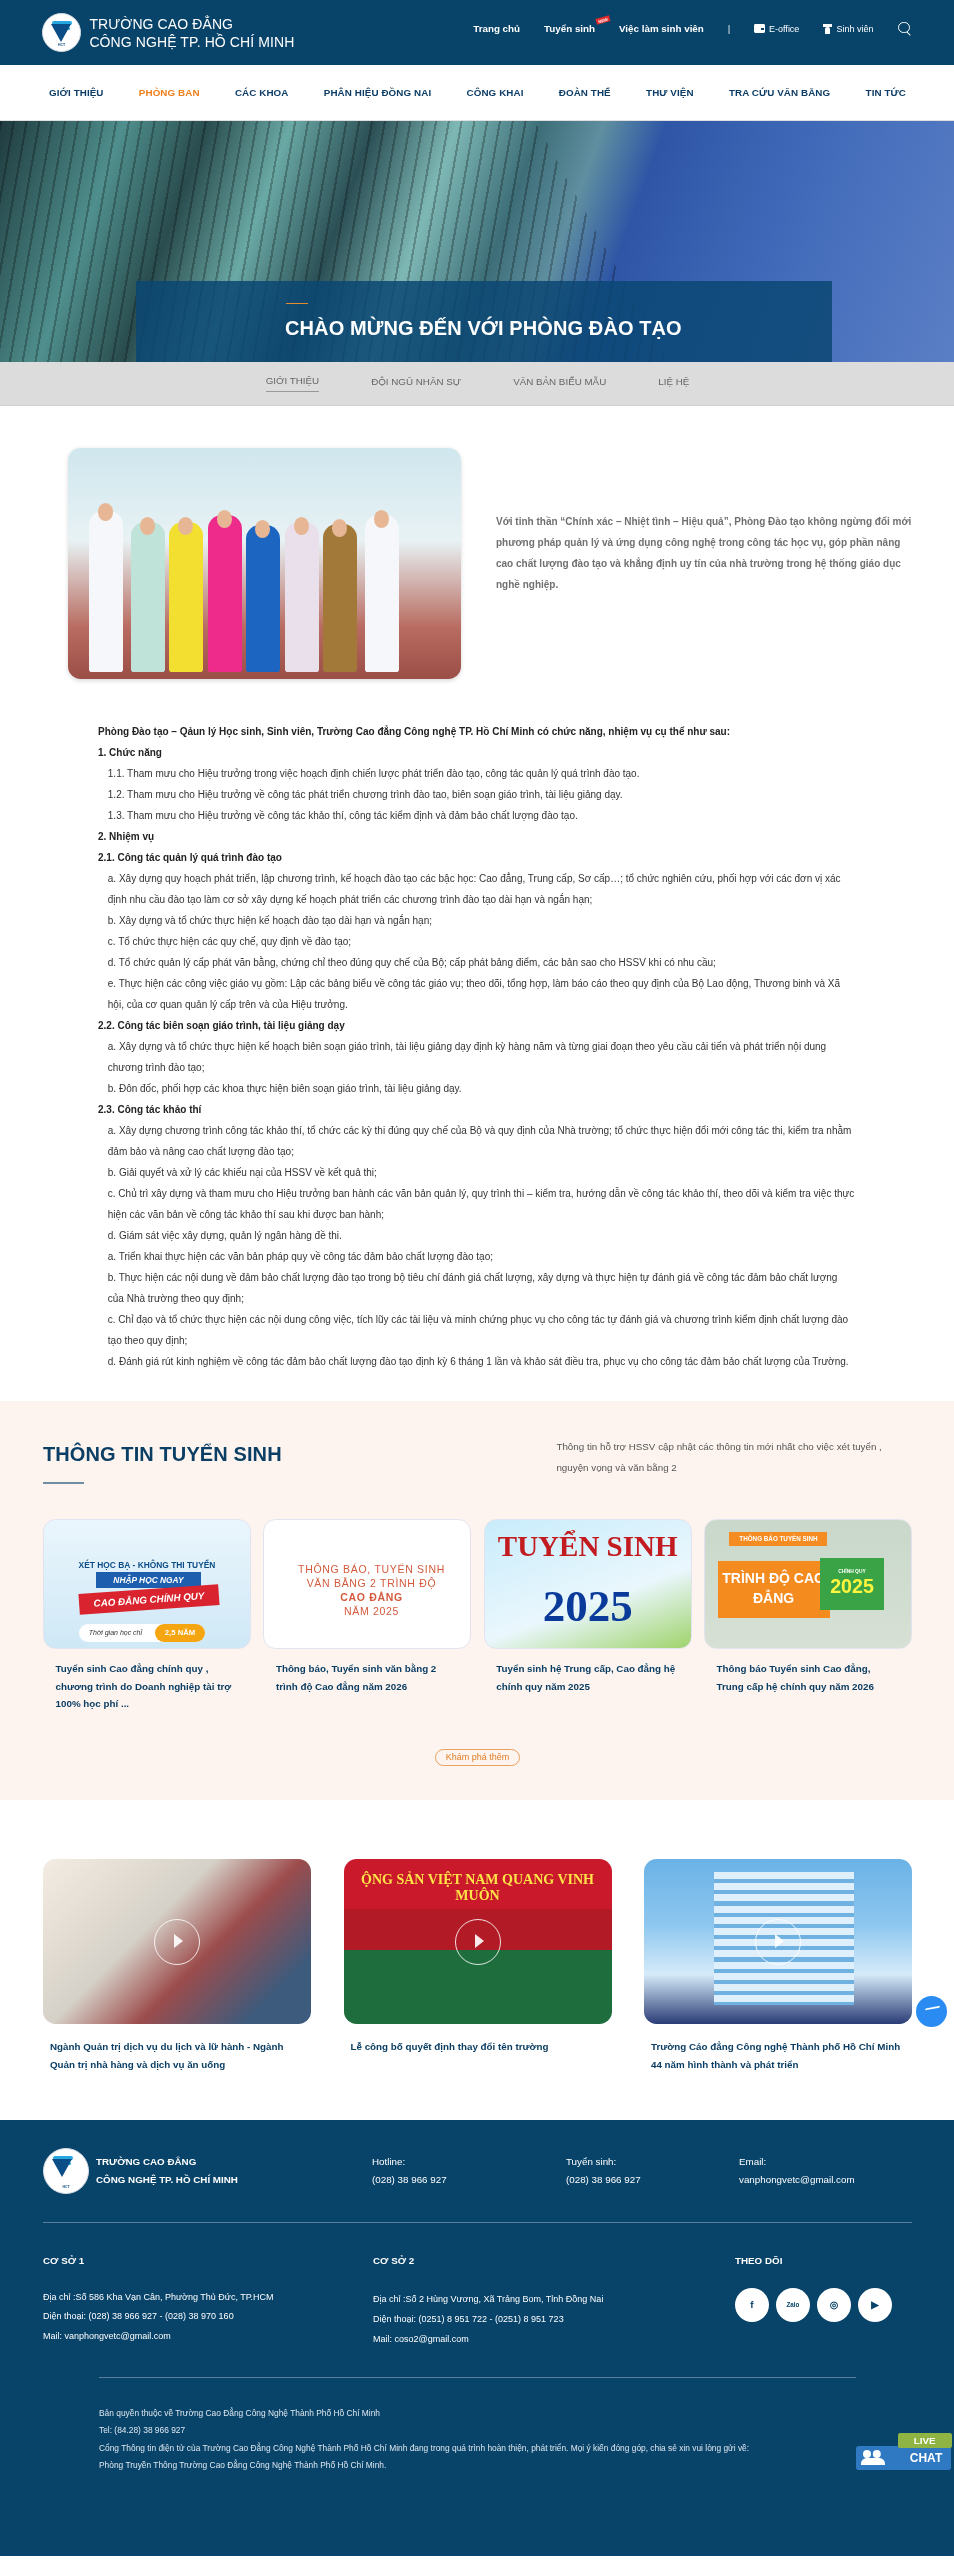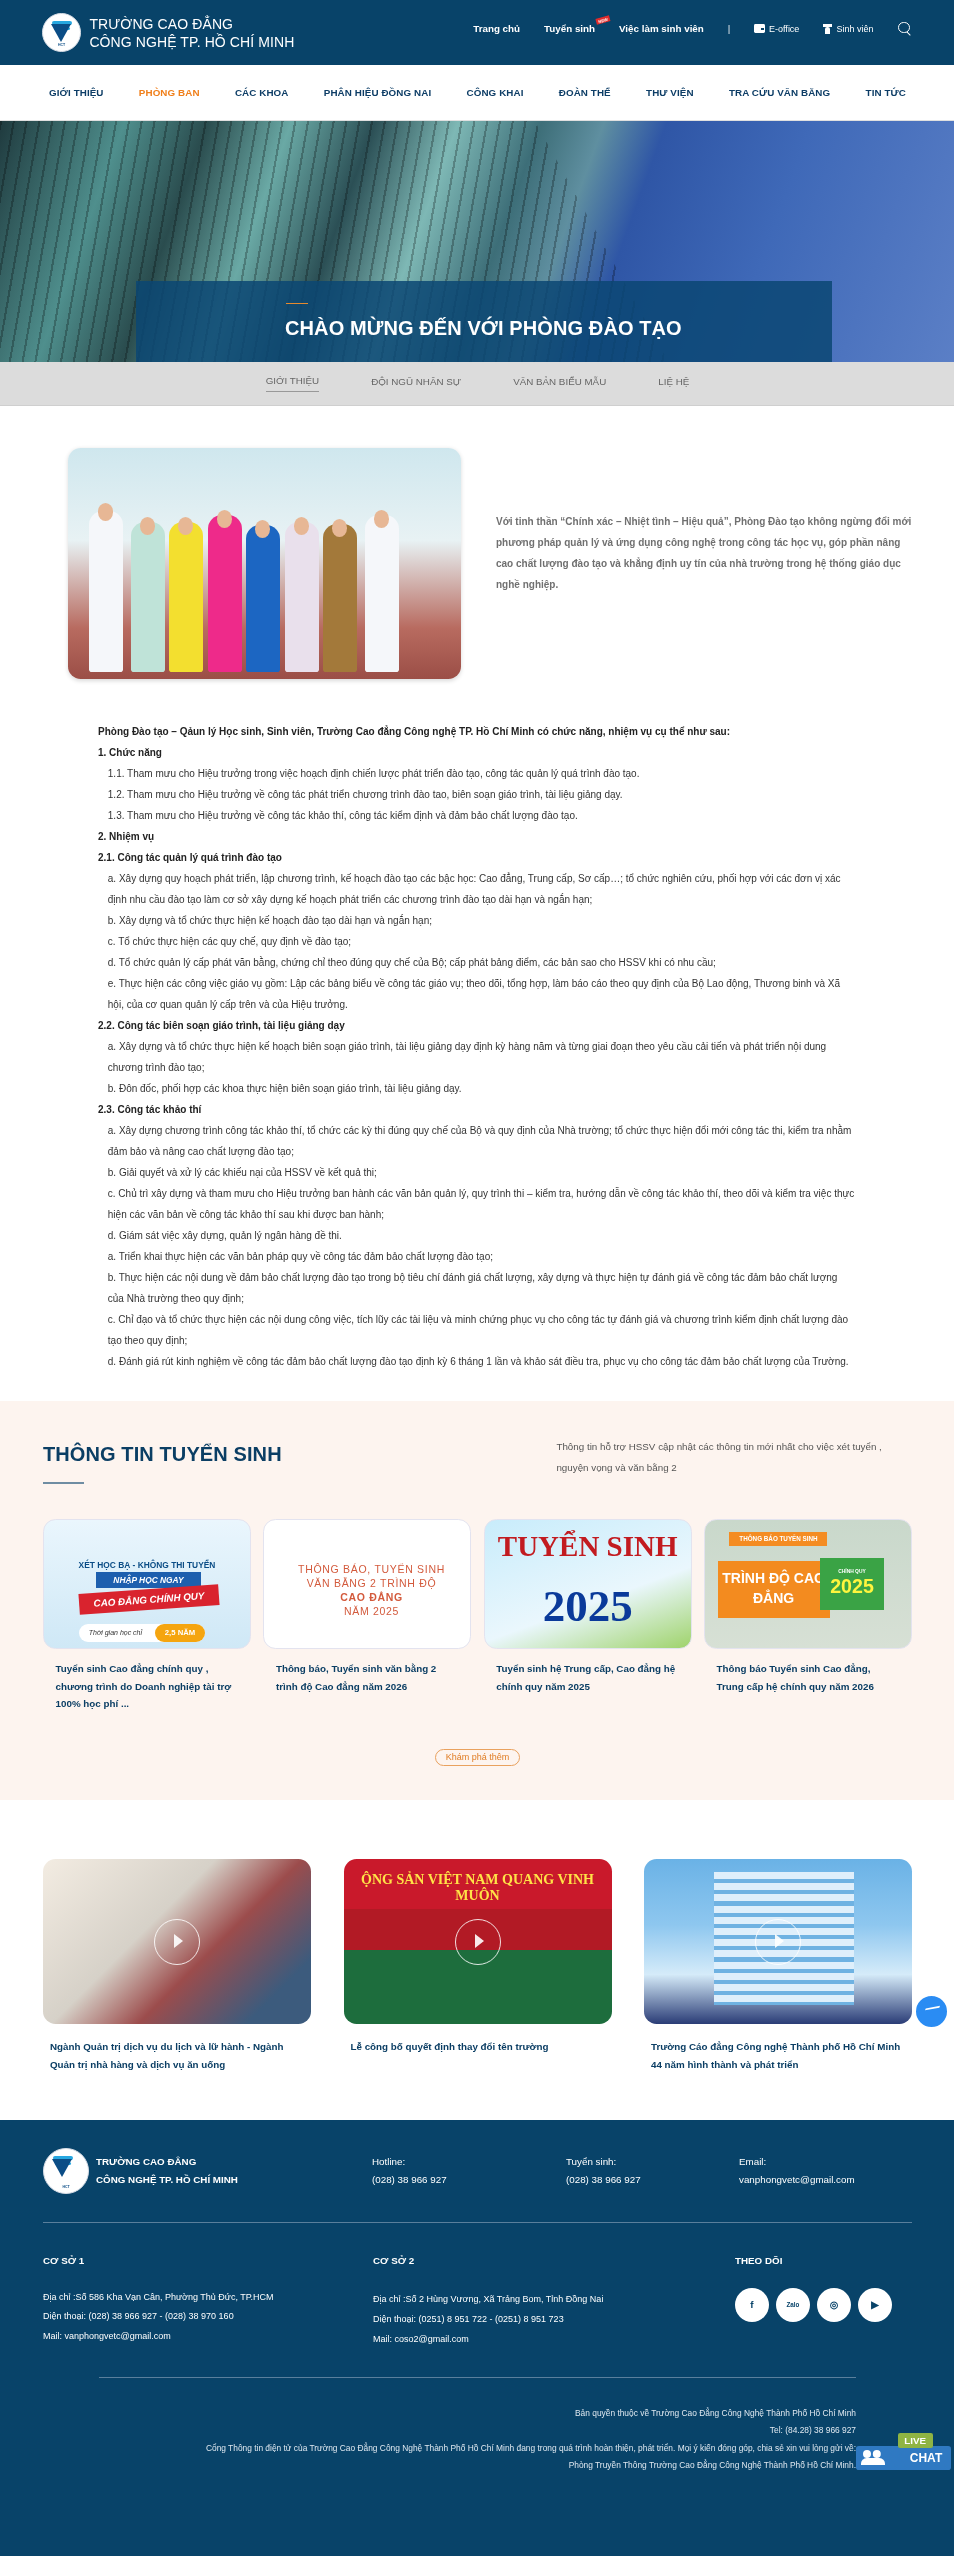--- a/index.html
+++ b/index.html
@@ -119,26 +119,26 @@
   .f-col.c2 { width: 173px; }
   .f-mid { display: flex; padding-top: 28px; }
   .f-mid .col { font-size: 9px; line-height: 19.6px; }
   .f-mid .col h4 { font-size: 9.8px; font-weight: bold; margin-bottom: 17px; }
   .f-mid .col.a { width: 330px; }
   .f-mid .col.b { width: 362px; }
   .f-mid .col.b h4 { margin-bottom: 19.6px; }
   .socials { display: flex; gap: 7px; margin-top: 12.6px; }
   .soc { width: 34px; height: 34px; border-radius: 50%; background: #fff; color: #084369; font-weight: bold; font-size: 9.8px; display: flex; align-items: center; justify-content: center; }
   .soc.zalo { font-size: 6.3px; }
-  .f-bottom { margin: 28px 56px 0 56px; border-top: 0.7px solid #5a7f9c; padding-top: 26.6px; text-align: right; font-size: 8.4px; line-height: 17.5px; color: #dfe8f0; }
+  .f-bottom { margin: 28px 56px 0 56px; border-top: 0.7px solid #5a7f9c; padding-top: 26.6px; text-align: left; font-size: 8.4px; line-height: 17.5px; color: #dfe8f0; }
 
   .float-messenger { position: absolute; right: 5.6px; top: 1994px; width: 35px; height: 35px; border-radius: 50%; background: #2a8cf3; border: 2.1px solid #fff; }
   .float-messenger::after { content: ""; position: absolute; left: 8.4px; top: 11.2px; width: 12.6px; height: 5.6px; border-top: 2.1px solid #fff; transform: skewX(-30deg) rotate(-12deg); }
   .float-chat { position: absolute; right: 1.4px; top: 2433px; width: 98px; height: 41px; }
-  .float-chat .live { position: absolute; left: 42px; top: 0; width: 35px; height: 15.4px; background: #8fb443; color: #fff; font-weight: bold; font-size: 9.8px; text-align: center; line-height: 15.4px; border-radius: 2.1px; }
+  .float-chat .live { position: absolute; left: 42px; top: 0; width: 54px; height: 15.4px; background: #8fb443; color: #fff; font-weight: bold; font-size: 9.8px; text-align: center; line-height: 15.4px; border-radius: 2.1px; }
   .float-chat .chat { position: absolute; left: 0; top: 12.6px; width: 95px; height: 24px; background: #2f79c2; color: #fff; font-weight: bold; font-size: 12px; line-height: 24px; text-align: right; padding-right: 8.4px; border-radius: 2.8px; }
   .float-chat .ppl { position: absolute; left: 5.6px; top: 17px; width: 24px; height: 15.4px; }
   .float-chat .ppl::before { content: ""; position: absolute; left: 1.4px; top: 0; width: 8.4px; height: 8.4px; border-radius: 50%; background: #fff; box-shadow: 9.8px 0 0 #fff; }
   .float-chat .ppl::after { content: ""; position: absolute; left: 0; top: 8.4px; width: 24px; height: 7px; border-radius: 5.6px 5.6px 0 0; background: #fff; }
   .page { position: relative; }
 </style>
 </head>
 <body>
 
 <div class="page">

